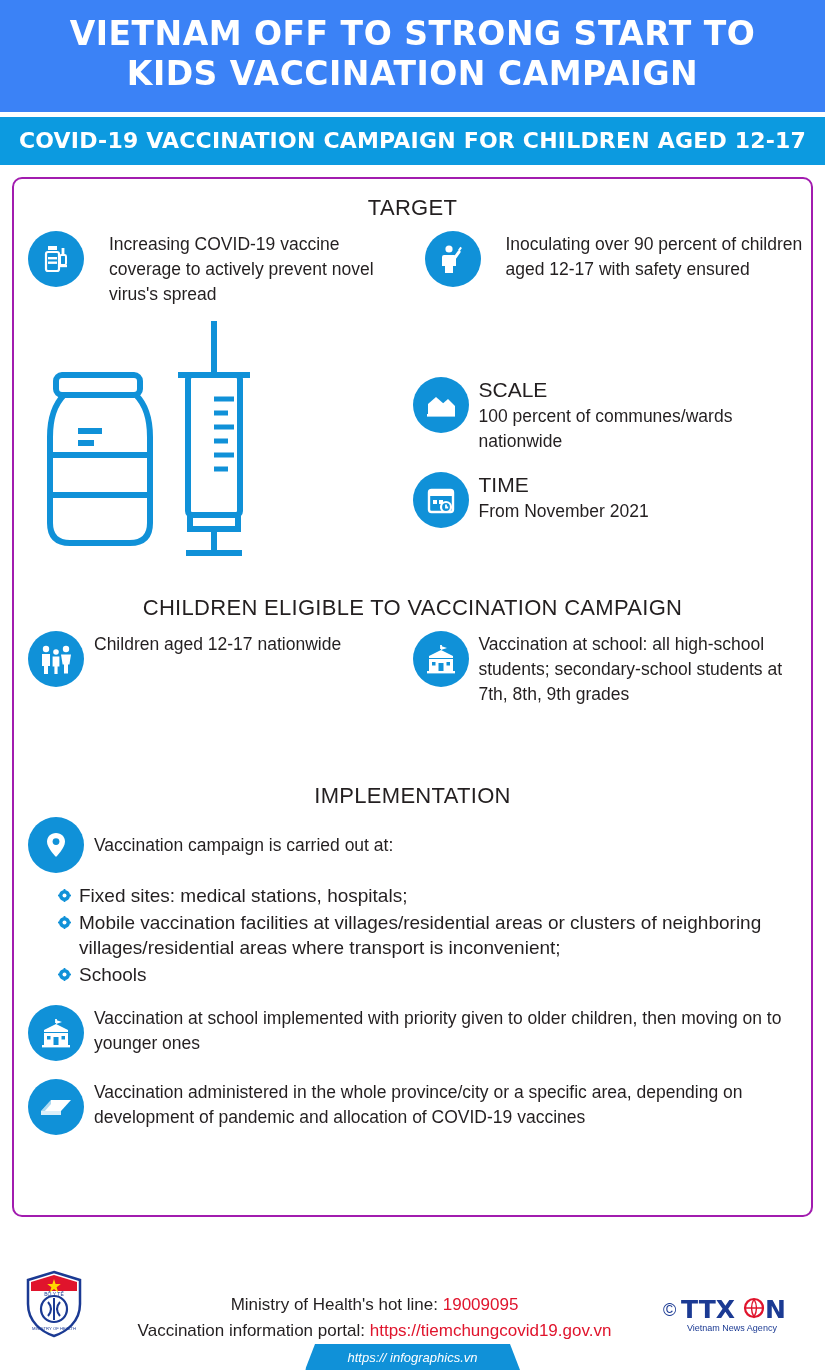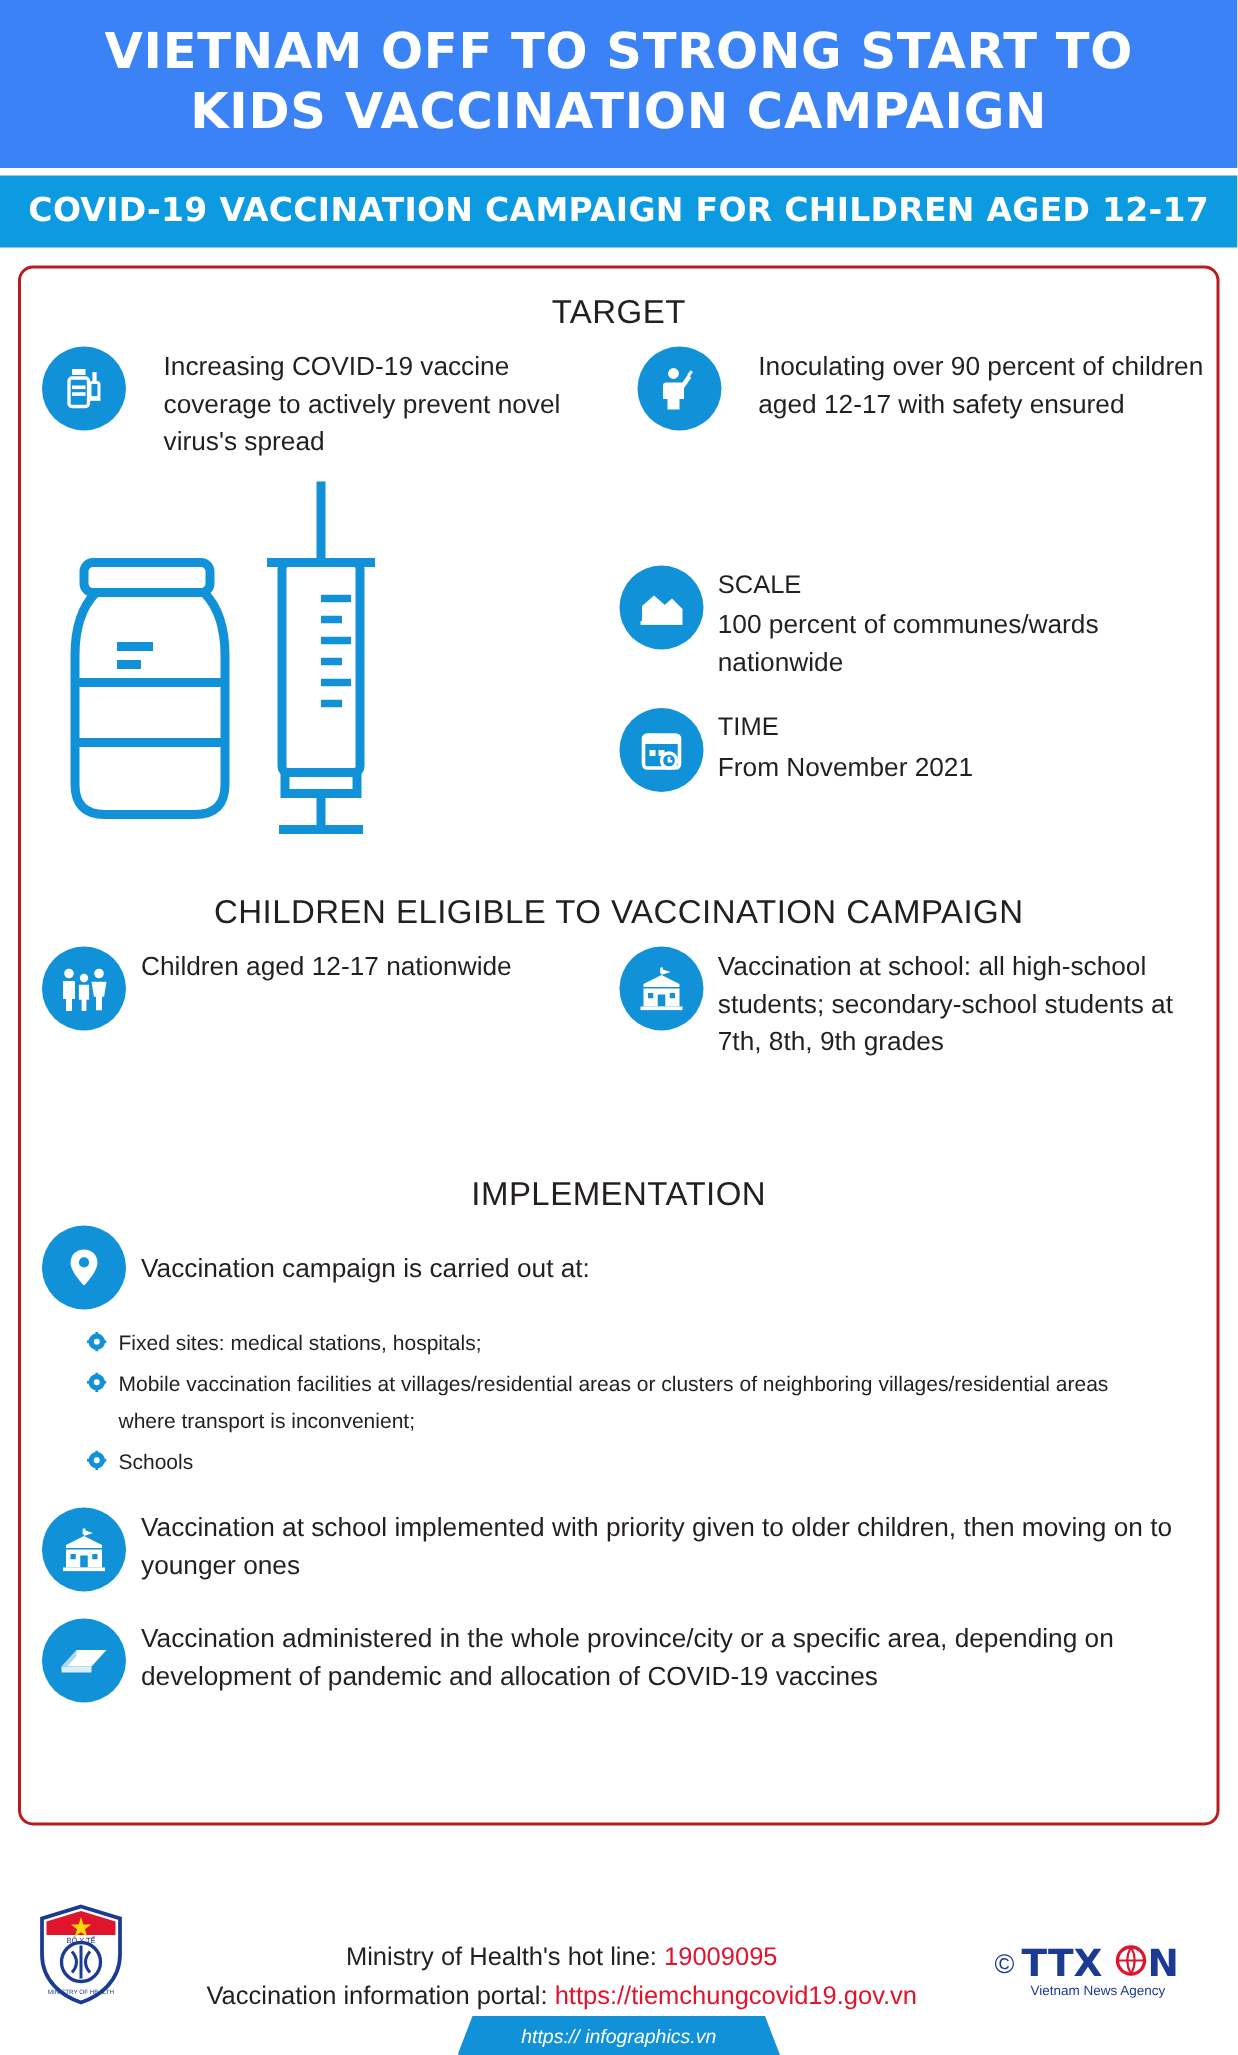--- a/index.html
+++ b/index.html
@@ -47,21 +47,21 @@
     font-weight: bold;
     font-size: 22px;
     letter-spacing: 0.2px;
     text-transform: uppercase;
     font-family: "DejaVu Sans", sans-serif;
   }
 
   
   .card {
     margin: 12px 12px 0 12px;
-    border: 2px solid #b91c1c;
+    border: 2px solid #a21caf;
     border-radius: 10px;
     padding: 16px 14px 14px 14px;
     height: 1040px;
     position: relative;
   }
 
   .section-heading {
     text-align: center;
     font-size: 22px;
     color: #231f20;
@@ -87,21 +87,21 @@
   .badge svg { display: block; }
 
   .item-text {
     font-size: 17.5px;
     line-height: 25px;
     color: #231f20;
     padding-top: 1px;
   }
 
   .label-strong {
-    font-size: 17px;
+    font-size: 21px;
     line-height: 26px;
     color: #231f20;
   }
 
   
   .target-row {
     margin-top: 10px;
     display: flex;
     gap: 12px;
   }
@@ -130,21 +130,21 @@
 
   .bullets { margin: 10px 0 0 30px; }
   .bullet {
     display: flex;
     gap: 8px;
     align-items: flex-start;
     margin-bottom: 2px;
   }
   .bullet .gear { flex: 0 0 auto; margin-top: 5px; }
   .bullet .btext {
-    font-size: 14px;
+    font-size: 19px;
     line-height: 25px;
   }
 
   .impl-item { margin-top: 18px; display: flex; gap: 10px; align-items: flex-start; }
   .impl-item .item-text { width: 700px; }
 
   
   .footer {
     position: absolute;
     left: 0;

